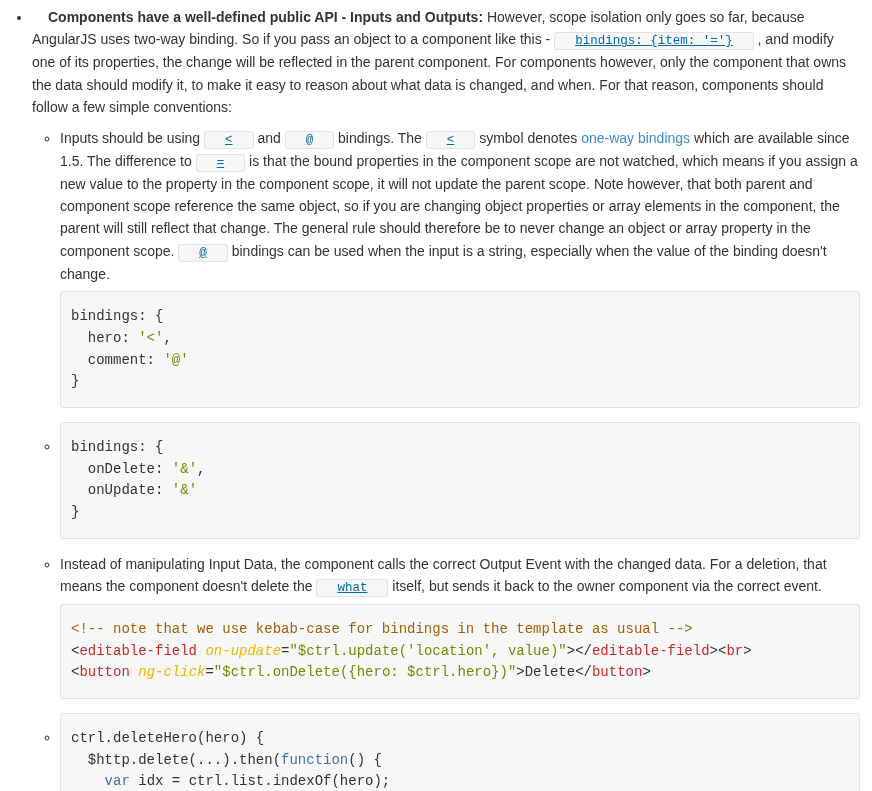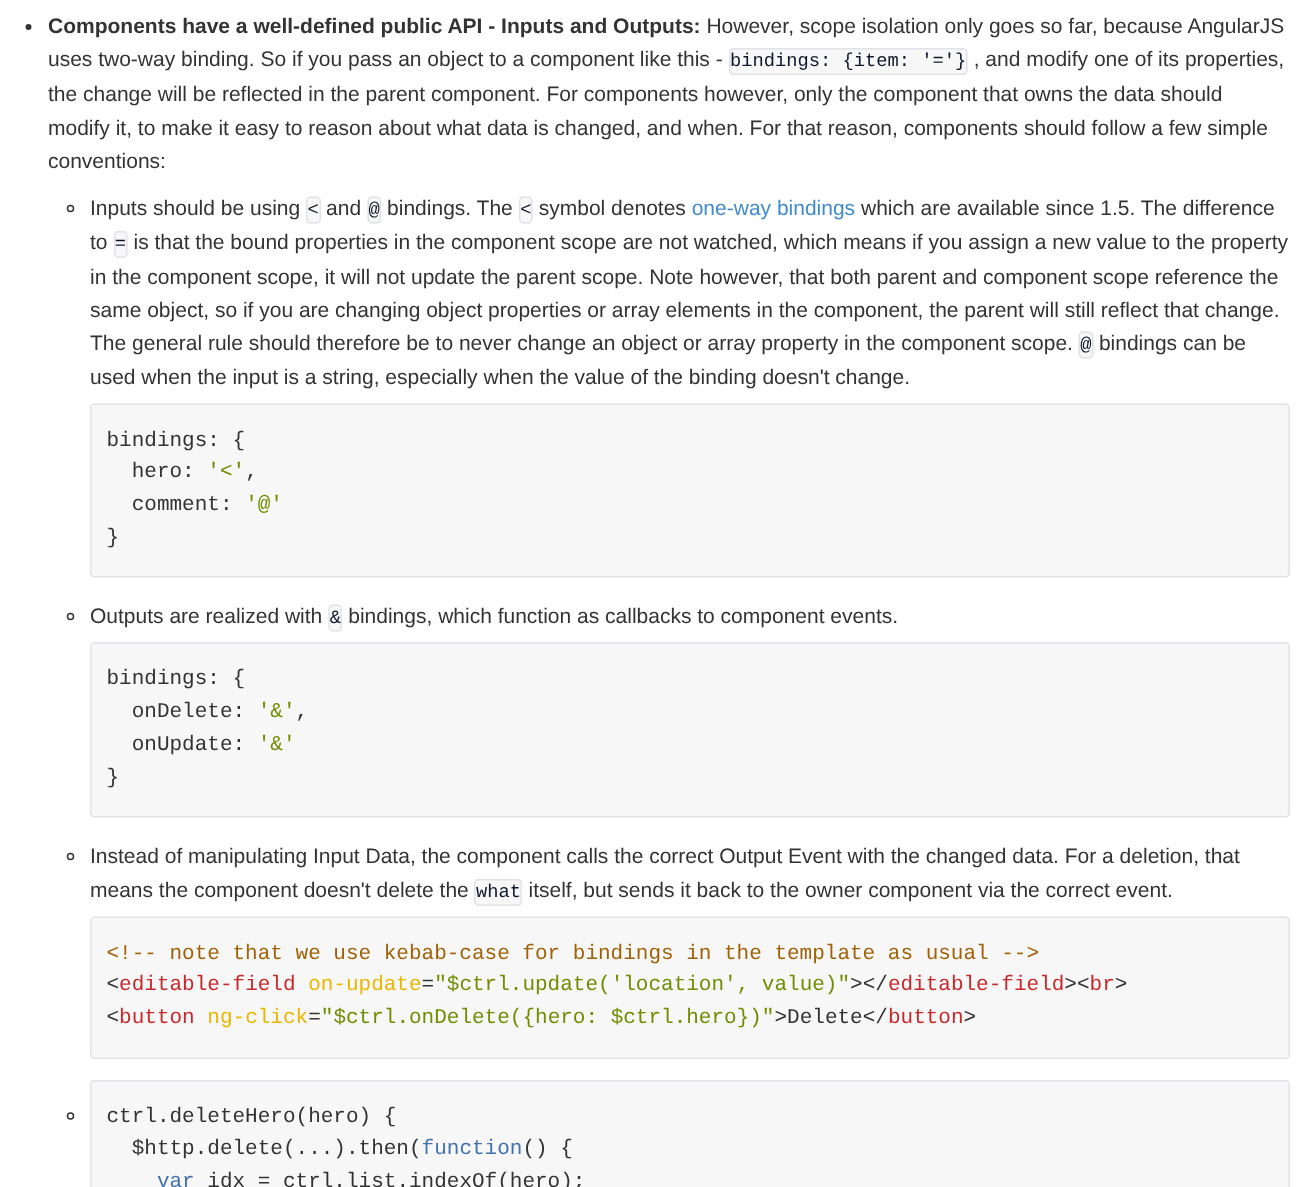--- a/index.html
+++ b/index.html
@@ -28,30 +28,32 @@
     padding-left: 28px;
   }
   li {
     margin: 0 0 6px 0;
   }
   li > p {
     margin: 0 0 6px 0;
   }
   strong {
     font-weight: 700;
+    margin-left: 16px;
   }
   code.inline {
     font-family: Menlo, Monaco, Consolas, "Courier New", monospace;
     font-size: 12.5px;
     background: #f7f7f7;
     border: 1px solid #e1e1e8;
     border-radius: 3px;
-    padding: 1px 0;
-    color: #0f172a;
+    padding: 1px 20px;
+    color: #0369a1;
     white-space: nowrap;
+    text-decoration: underline;
   }
   a.link {
     color: #428bca;
     text-decoration: none;
     text-align: right;
   }
   pre.codeblock {
     font-family: Menlo, Monaco, Consolas, "Courier New", monospace;
     font-size: 14px;
     line-height: 1.55;
@@ -60,21 +62,21 @@
     border-radius: 3px;
     padding: 14px 10px;
     margin: 4px 0 14px 0;
     white-space: pre;
     overflow: hidden;
     color: #333;
   }
   
   .c-str   { color: #718c00; }  
   .c-tag   { color: #c82829; margin-top: 44px; }  
-  .c-attr  { color: #eab700; }  
+  .c-attr  { color: #eab700; font-style: italic; }  
   .c-cmt   { color: #a16207; }  
   .c-fun   { color: #4271ae; }  
   .c-num   { color: #eab700; }
 </style>
 </head>
 <body>
 
 <div class="page">
 
 <ul class="outer">
@@ -89,23 +91,20 @@
         <p>
           <span>Inputs should be using </span><code class="inline">&lt;</code><span> and </span><code class="inline">@</code><span> bindings. The </span><code class="inline">&lt;</code><span> symbol denotes </span><a class="link" href="#">one-way bindings</a><span> which are available since 1.5. The difference to </span><code class="inline">=</code><span> is that the bound properties in the component scope are not watched, which means if you assign a new value to the property in the component scope, it will not update the parent scope. Note however, that both parent and component scope reference the same object, so if you are changing object properties or array elements in the component, the parent will still reflect that change. The general rule should therefore be to never change an object or array property in the component scope. </span><code class="inline">@</code><span> bindings can be used when the input is a string, especially when the value of the binding doesn't change.</span>
         </p>
 <pre class="codeblock"><span>bindings: {</span>
 <span>  hero: </span><span class="c-str">'&lt;'</span><span>,</span>
 <span>  comment: </span><span class="c-str">'@'</span>
 <span>}</span></pre>
       </li>
 
       <li>
-        <p>
-          <span>Outputs are realized with </span><code class="inline">&amp;</code><span> bindings, which function as callbacks to component events.</span>
-        </p>
 <pre class="codeblock"><span>bindings: {</span>
 <span>  onDelete: </span><span class="c-str">'&amp;'</span><span>,</span>
 <span>  onUpdate: </span><span class="c-str">'&amp;'</span>
 <span>}</span></pre>
       </li>
 
       <li>
         <p>
           <span>Instead of manipulating Input Data, the component calls the correct Output Event with the changed data. For a deletion, that means the component doesn't delete the </span><code class="inline">what</code><span> itself, but sends it back to the owner component via the correct event.</span>
         </p>

